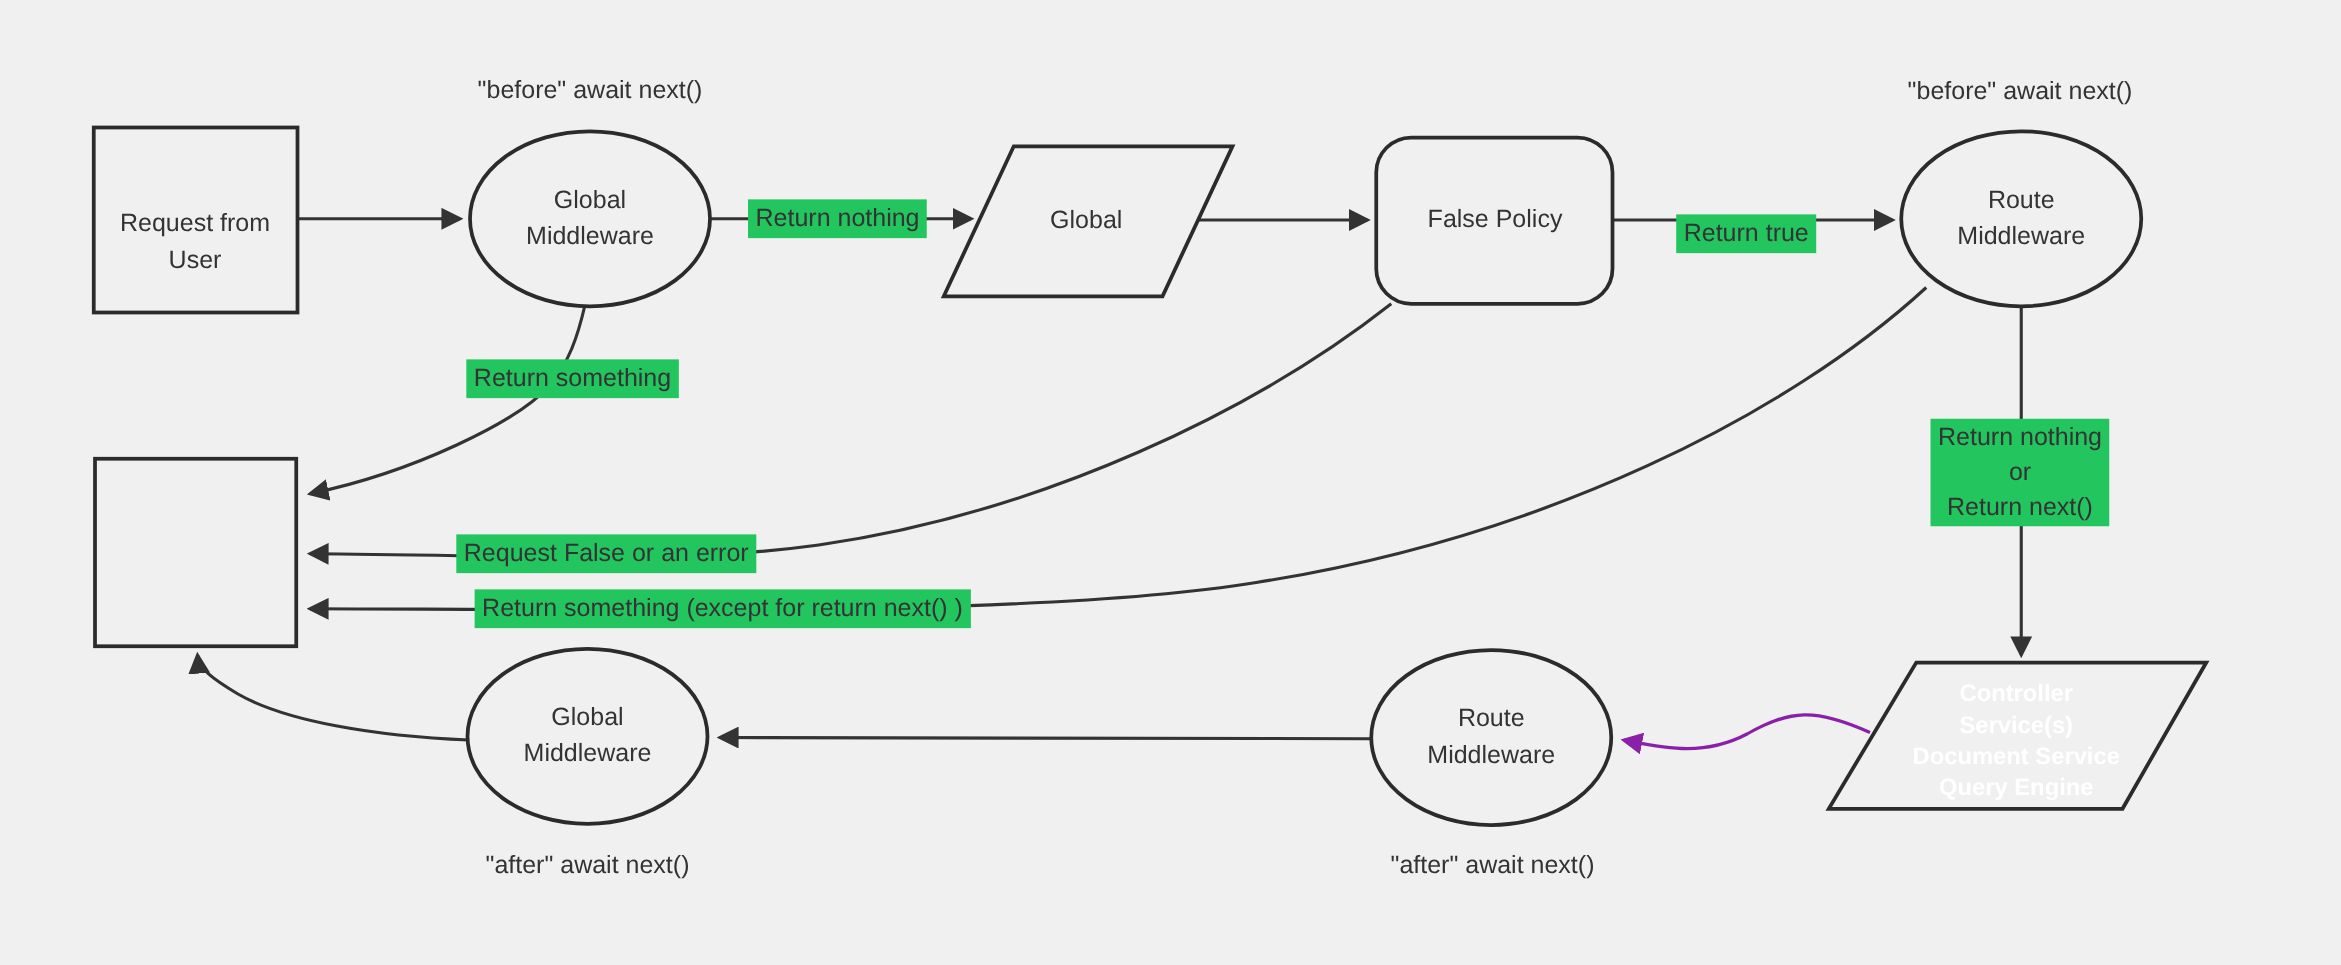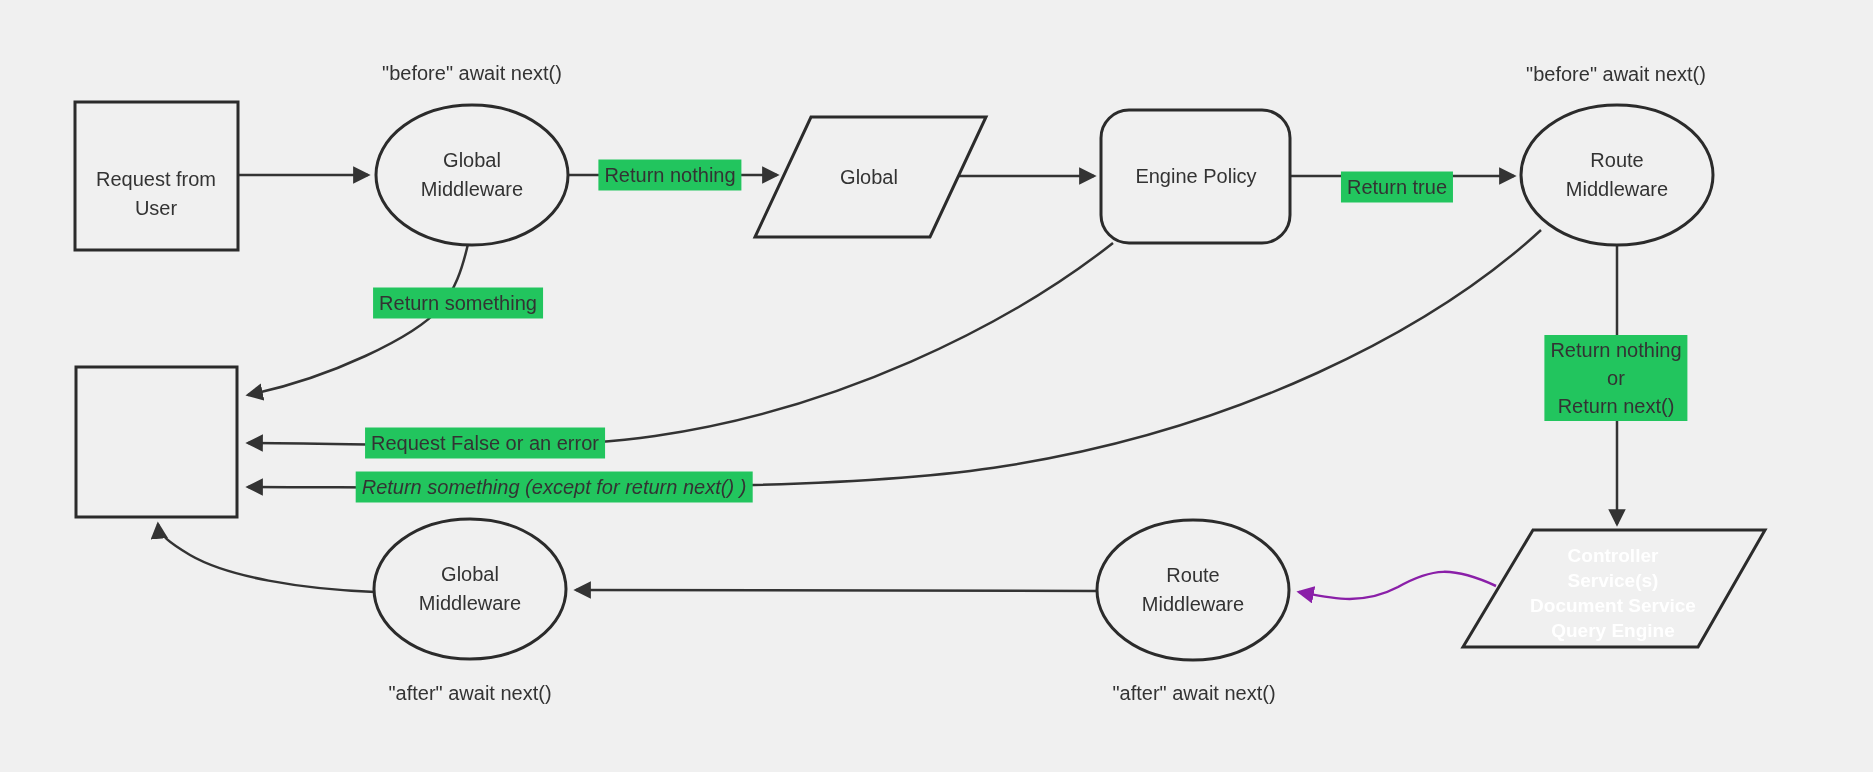--- a/index.html
+++ b/index.html
@@ -95,40 +95,40 @@
     <ellipse class="shape" cx="1617" cy="175" rx="96" ry="70"></ellipse>
     <polygon class="shape" points="1533,530 1765,530 1698,647 1463,647" fill="#8a1fa8"></polygon>
     <ellipse class="shape" cx="1193" cy="590" rx="96" ry="70"></ellipse>
     <ellipse class="shape" cx="470" cy="589" rx="96" ry="70"></ellipse>
     <rect class="shape" x="76" y="367" width="161" height="150"></rect>
   </svg>
 
   <div class="lbl node-lbl" style="left:156px; top:194px; width:150px;">Request from User</div>
   <div class="lbl node-lbl" style="left:472px; top:175px; width:130px;">Global Middleware</div>
   <div class="lbl" style="left:869px; top:177px;">Global</div>
-  <div class="lbl" style="left:1196px; top:176px;">Engine Policy</div>
+  <div class="lbl" style="left:1196px; top:176px;">False Policy</div>
   <div class="lbl node-lbl" style="left:1617px; top:175px; width:130px;">Route Middleware</div>
   <div class="lbl controller-lbl" style="left:1613px; top:593px; width:220px;">
     <div>Controller</div>
     <div>Service(s)</div>
     <div>Document Service</div>
     <div>Query Engine</div>
   </div>
   <div class="lbl node-lbl" style="left:1193px; top:590px; width:130px;">Route Middleware</div>
   <div class="lbl node-lbl" style="left:470px; top:589px; width:130px;">Global Middleware</div>
 
   <div class="lbl" style="left:472px; top:73px;">"before" await next()</div>
   <div class="lbl" style="left:1616px; top:74px;">"before" await next()</div>
   <div class="lbl" style="left:470px; top:693px;">"after" await next()</div>
   <div class="lbl" style="left:1194px; top:693px;">"after" await next()</div>
 
   <div class="lbl edge-lbl" style="left:670px; top:175px;">Return nothing</div>
   <div class="lbl edge-lbl" style="left:1397px; top:187px;">Return true</div>
   <div class="lbl edge-lbl" style="left:458px; top:303px;text-align:center;">Return something</div>
   <div class="lbl edge-lbl" style="left:485px; top:443px;">Request False or an error</div>
-  <div class="lbl edge-lbl" style="left:554px; top:487px;font-style:italic;">Return something (except for return next() )</div>
+  <div class="lbl edge-lbl" style="left:578px; top:487px;">Return something (except for return next() )</div>
   <div class="lbl edge-lbl multiline" style="left:1616px; top:378px;">
     <div>Return nothing</div>
     <div>or</div>
     <div>Return next()</div>
   </div>
 
 </div>
 
 </body></html>

